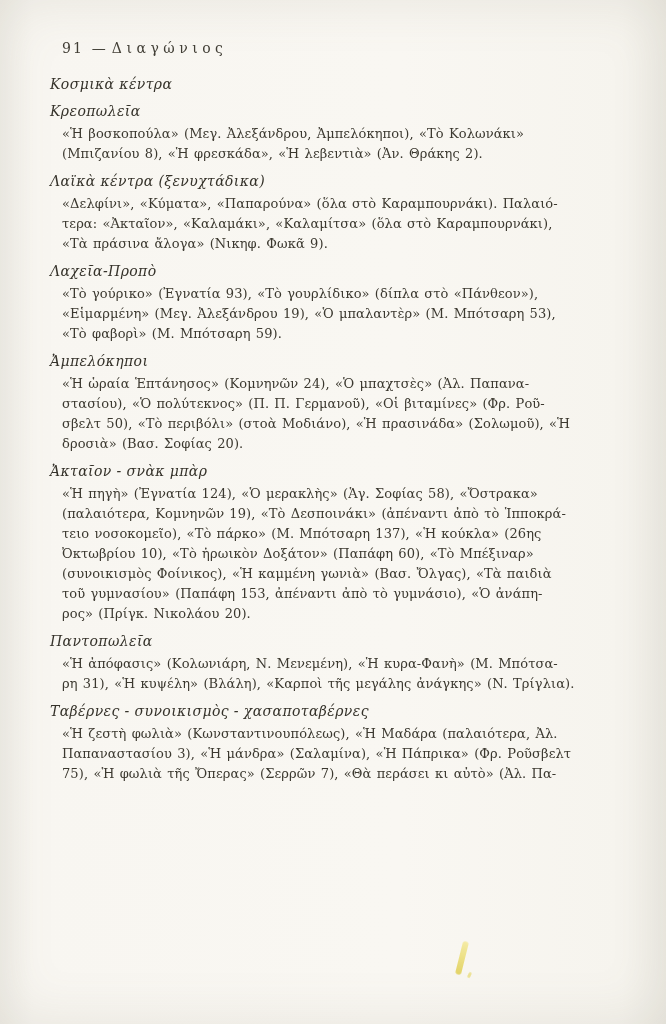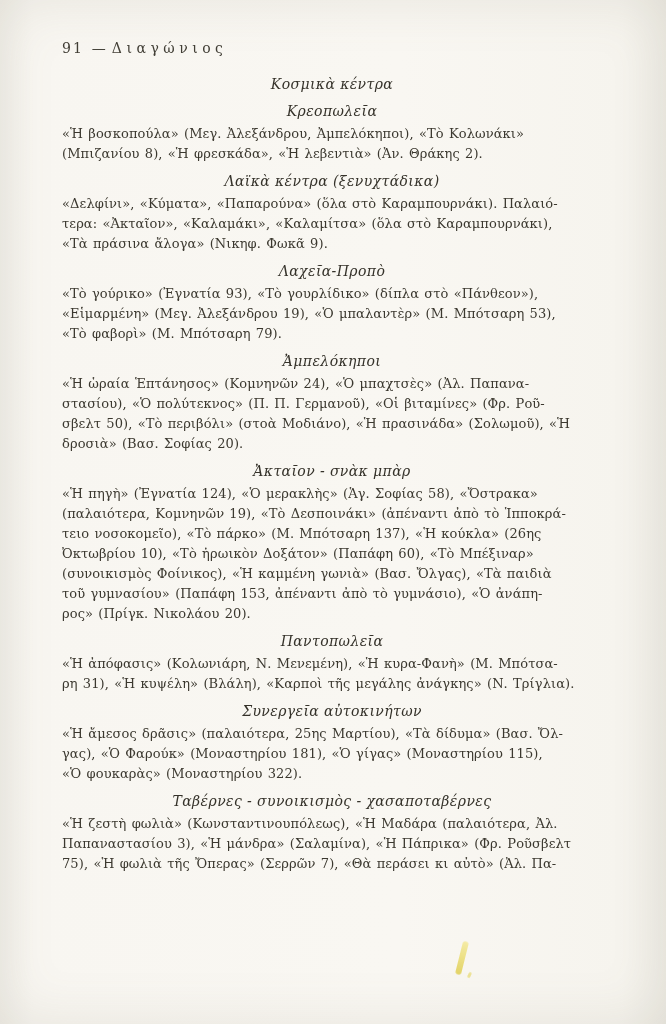--- a/index.html
+++ b/index.html
@@ -36,21 +36,20 @@
   .entries{margin-top:16px;}
   section.entry{margin:0 0 7px 0;}
   h2.heading{
     margin:0 0 3px 0;
     font-size:14px;
     font-weight:normal;
     font-style:italic;
     line-height:20px;
     letter-spacing:0.4px;
     color:#35322a;
-    text-align:center;
   }
   p.body{
     margin:0 0 0 12px;
     font-size:13px;
     line-height:20px;
     letter-spacing:0.1px;
     word-spacing:1px;
     white-space:pre-line;
     color:#3b382f;
   }
@@ -101,21 +100,21 @@
         <h2 class="heading">Λαϊκὰ κέντρα (ξενυχτάδικα)</h2>
         <p class="body">«Δελφίνι», «Κύματα», «Παπαρούνα» (ὅλα στὸ Καραμπουρνάκι). Παλαιό-
 τερα: «Ἀκταῖον», «Καλαμάκι», «Καλαμίτσα» (ὅλα στὸ Καραμπουρνάκι),
 «Τὰ πράσινα ἄλογα» (Νικηφ. Φωκᾶ 9).</p>
       </section>
 
       <section class="entry">
         <h2 class="heading">Λαχεῖα-Προπὸ</h2>
         <p class="body">«Τὸ γούρικο» (Ἐγνατία 93), «Τὸ γουρλίδικο» (δίπλα στὸ «Πάνθεον»),
 «Εἱμαρμένη» (Μεγ. Ἀλεξάνδρου 19), «Ὁ μπαλαντὲρ» (Μ. Μπότσαρη 53),
-«Τὸ φαβορὶ» (Μ. Μπότσαρη 79).</p>
+«Τὸ φαβορὶ» (Μ. Μπότσαρη 59).</p>
       </section>
 
       <section class="entry">
         <h2 class="heading">Ἀμπελόκηποι</h2>
         <p class="body">«Ἡ ὡραία Ἑπτάνησος» (Κομνηνῶν 24), «Ὁ μπαχτσὲς» (Ἀλ. Παπανα-
 στασίου), «Ὁ πολύτεκνος» (Π. Π. Γερμανοῦ), «Οἱ βιταμίνες» (Φρ. Ροῦ-
 σβελτ 50), «Τὸ περιβόλι» (στοὰ Μοδιάνο), «Ἡ πρασινάδα» (Σολωμοῦ), «Ἡ
 δροσιὰ» (Βασ. Σοφίας 20).</p>
       </section>
 
@@ -129,26 +128,20 @@
 τοῦ γυμνασίου» (Παπάφη 153, ἀπέναντι ἀπὸ τὸ γυμνάσιο), «Ὁ ἀνάπη-
 ρος» (Πρίγκ. Νικολάου 20).</p>
       </section>
 
       <section class="entry">
         <h2 class="heading">Παντοπωλεῖα</h2>
         <p class="body">«Ἡ ἀπόφασις» (Κολωνιάρη, Ν. Μενεμένη), «Ἡ κυρα-Φανὴ» (Μ. Μπότσα-
 ρη 31), «Ἡ κυψέλη» (Βλάλη), «Καρποὶ τῆς μεγάλης ἀνάγκης» (Ν. Τρίγλια).</p>
       </section>
 
-      <section class="entry">
-        <h2 class="heading">Συνεργεῖα αὐτοκινήτων</h2>
-        <p class="body">«Ἡ ἄμεσος δρᾶσις» (παλαιότερα, 25ης Μαρτίου), «Τὰ δίδυμα» (Βασ. Ὄλ-
-γας), «Ὁ Φαρούκ» (Μοναστηρίου 181), «Ὁ γίγας» (Μοναστηρίου 115),
-«Ὁ φουκαρὰς» (Μοναστηρίου 322).</p>
-      </section>
 
       <section class="entry">
         <h2 class="heading">Ταβέρνες - συνοικισμὸς - χασαποταβέρνες</h2>
         <p class="body">«Ἡ ζεστὴ φωλιὰ» (Κωνσταντινουπόλεως), «Ἡ Μαδάρα (παλαιότερα, Ἀλ.
 Παπαναστασίου 3), «Ἡ μάνδρα» (Σαλαμίνα), «Ἡ Πάπρικα» (Φρ. Ροῦσβελτ
 75), «Ἡ φωλιὰ τῆς Ὄπερας» (Σερρῶν 7), «Θὰ περάσει κι αὐτὸ» (Ἀλ. Πα-</p>
       </section>
 
     </div>
   </div>

